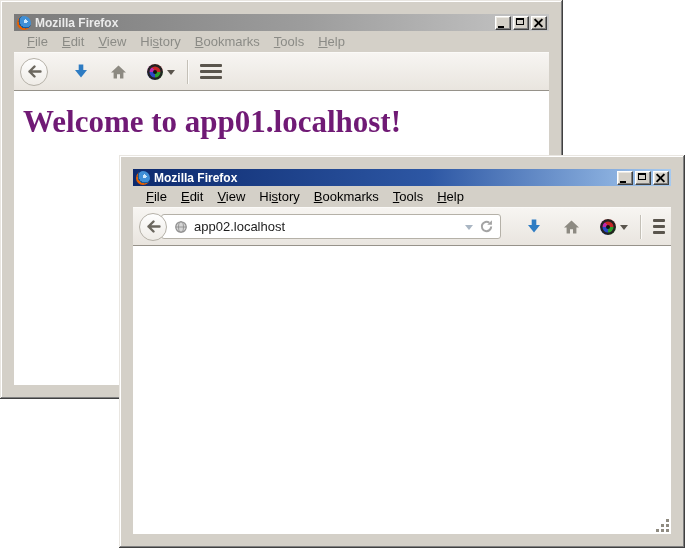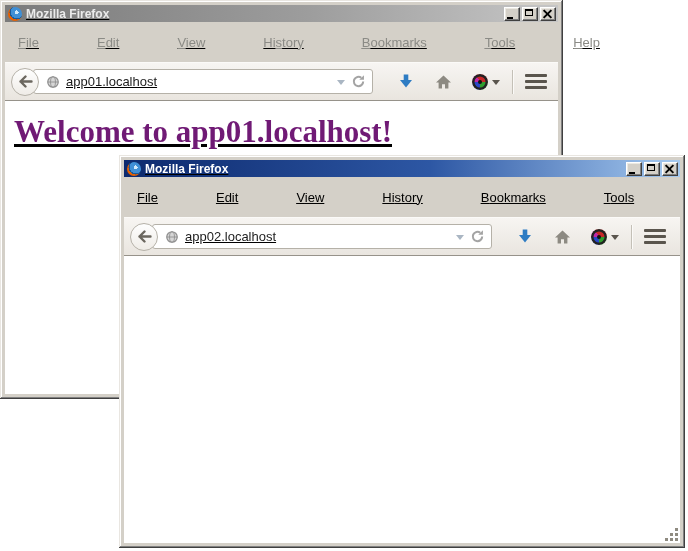--- a/index.html
+++ b/index.html
@@ -5,27 +5,26 @@
   html,body{margin:0;padding:0;}
   body{
     width:688px;height:551px;position:relative;overflow:hidden;
     background:#ffffff;
     font-family:"Liberation Sans","DejaVu Sans",sans-serif;
   }
 
   
   .win{
     position:absolute;display:flex;flex-direction:column;box-sizing:border-box;
-    background:#d4d0c8;padding:5px;
+    background:#d4d0c8;padding:14px;
     box-shadow:
       inset -1px -1px 0 #404040,
       inset  1px  1px 0 #e9e6e1,
       inset -2px -2px 0 #808080,
       inset  2px  2px 0 #ffffff;
-    text-decoration: underline;
   }
   .win-1{left:0;top:0;width:563px;height:399px;z-index:1;}
   .win-2{left:119px;top:155px;width:566px;height:393px;z-index:2;}
 
   .titlebar{height:17px;flex:none;display:flex;align-items:center;padding:0 2px;}
   .win.active   .titlebar{background:linear-gradient(90deg,#0d2a6e 0%,#2d57a4 55%,#a6caf0 100%);}
   .win.inactive .titlebar{background:linear-gradient(90deg,#7b7b7b 0%,#9d9d9d 55%,#c6c6c6 100%);}
 
   .fx-icon{
     width:14px;height:14px;border-radius:50%;margin:0 4px 0 1px;flex:none;
@@ -41,21 +40,21 @@
     box-shadow:inset -1px -1px 0 #808080,inset 1px 1px 0 #ece9e2;
     box-sizing:border-box;cursor:default;
   }
   .glyph-min::after{content:"";position:absolute;left:2px;bottom:1px;width:6px;height:2px;background:#000;}
   .glyph-max::after{content:"";position:absolute;left:2px;top:1px;width:8px;height:7px;border:1px solid #000;border-top-width:2px;box-sizing:border-box;}
   .glyph-close::before,.glyph-close::after{content:"";position:absolute;left:1px;top:5px;width:11px;height:2px;background:#000;}
   .glyph-close::before{transform:rotate(45deg);}
   .glyph-close::after{transform:rotate(-45deg);}
 
   
-  .menubar{height:40px;flex:none;display:flex;align-items:center;padding-left:7px;font-size:13px;color:#000;gap:44px;}
+  .menubar{height:21px;flex:none;display:flex;align-items:center;padding-left:7px;font-size:13px;color:#000;}
   .win.inactive .menubar{color:#8b8b86;}
   .menu-item{padding:2px 6px;margin-right:2px;white-space:nowrap;}
   .menu-item u{text-decoration:underline;}
 
   
   .toolbar{
     height:39px;flex:none;display:flex;align-items:center;padding:0 6px;box-sizing:border-box;
     background:linear-gradient(#f7f5f2,#e9e5df);
     border-top:1px solid #fbfaf8;border-bottom:1px solid #96928a;
   }
@@ -123,33 +122,20 @@
     <span class="menu-item"><span></span><u>T</u><span>ools</span></span>
     <span class="menu-item"><span></span><u>H</u><span>elp</span></span>
   </div>
 
   <div class="toolbar">
     <div class="back-btn">
       <svg width="15" height="13" viewBox="0 0 15 13">
           <path d="M7.5 1.5 L2.5 6.5 L7.5 11.5 M2.5 6.5 H13.5" stroke="#6b675f" stroke-width="2.4" fill="none" stroke-linecap="round" stroke-linejoin="round"></path>
         </svg>
     </div>
-    <div class="url-bar">
-      <svg width="14" height="14" viewBox="0 0 16 16">
-          <circle cx="8" cy="8" r="6" fill="#d6d6d6" stroke="#8f8f8f" stroke-width="1.4"></circle>
-          <ellipse cx="8" cy="8" rx="2.8" ry="6" fill="none" stroke="#8f8f8f" stroke-width="1"></ellipse>
-          <path d="M2 8 H14" stroke="#8f8f8f" stroke-width="1"></path>
-        </svg>
-      <span class="url-text">app01.localhost</span>
-      <div class="url-drop"></div>
-      <svg width="15" height="15" viewBox="0 0 16 16">
-          <path d="M13 8 a5 5 0 1 1 -2-4" fill="none" stroke="#a4a4a4" stroke-width="2.2"></path>
-          <path d="M13.8 1.2 v5 h-5 z" fill="#a4a4a4"></path>
-        </svg>
-    </div>
     <div class="tool-icon dl-btn">
       <svg width="18" height="17" viewBox="0 0 18 17">
           <rect x="6.7" y="1.5" width="4.6" height="6" fill="#2e7cc3"></rect>
           <polygon points="3,7 15,7 9,14.5" fill="#2e7cc3"></polygon>
         </svg>
     </div>
     <div class="tool-icon home-btn">
       <svg width="17" height="16" viewBox="0 0 17 16">
           <path d="M8.5 1.5 L16 8.6 H13.4 V14.5 H10 V10.3 H7 V14.5 H3.6 V8.6 H1 Z" fill="#8d8a82"></path>
         </svg>

